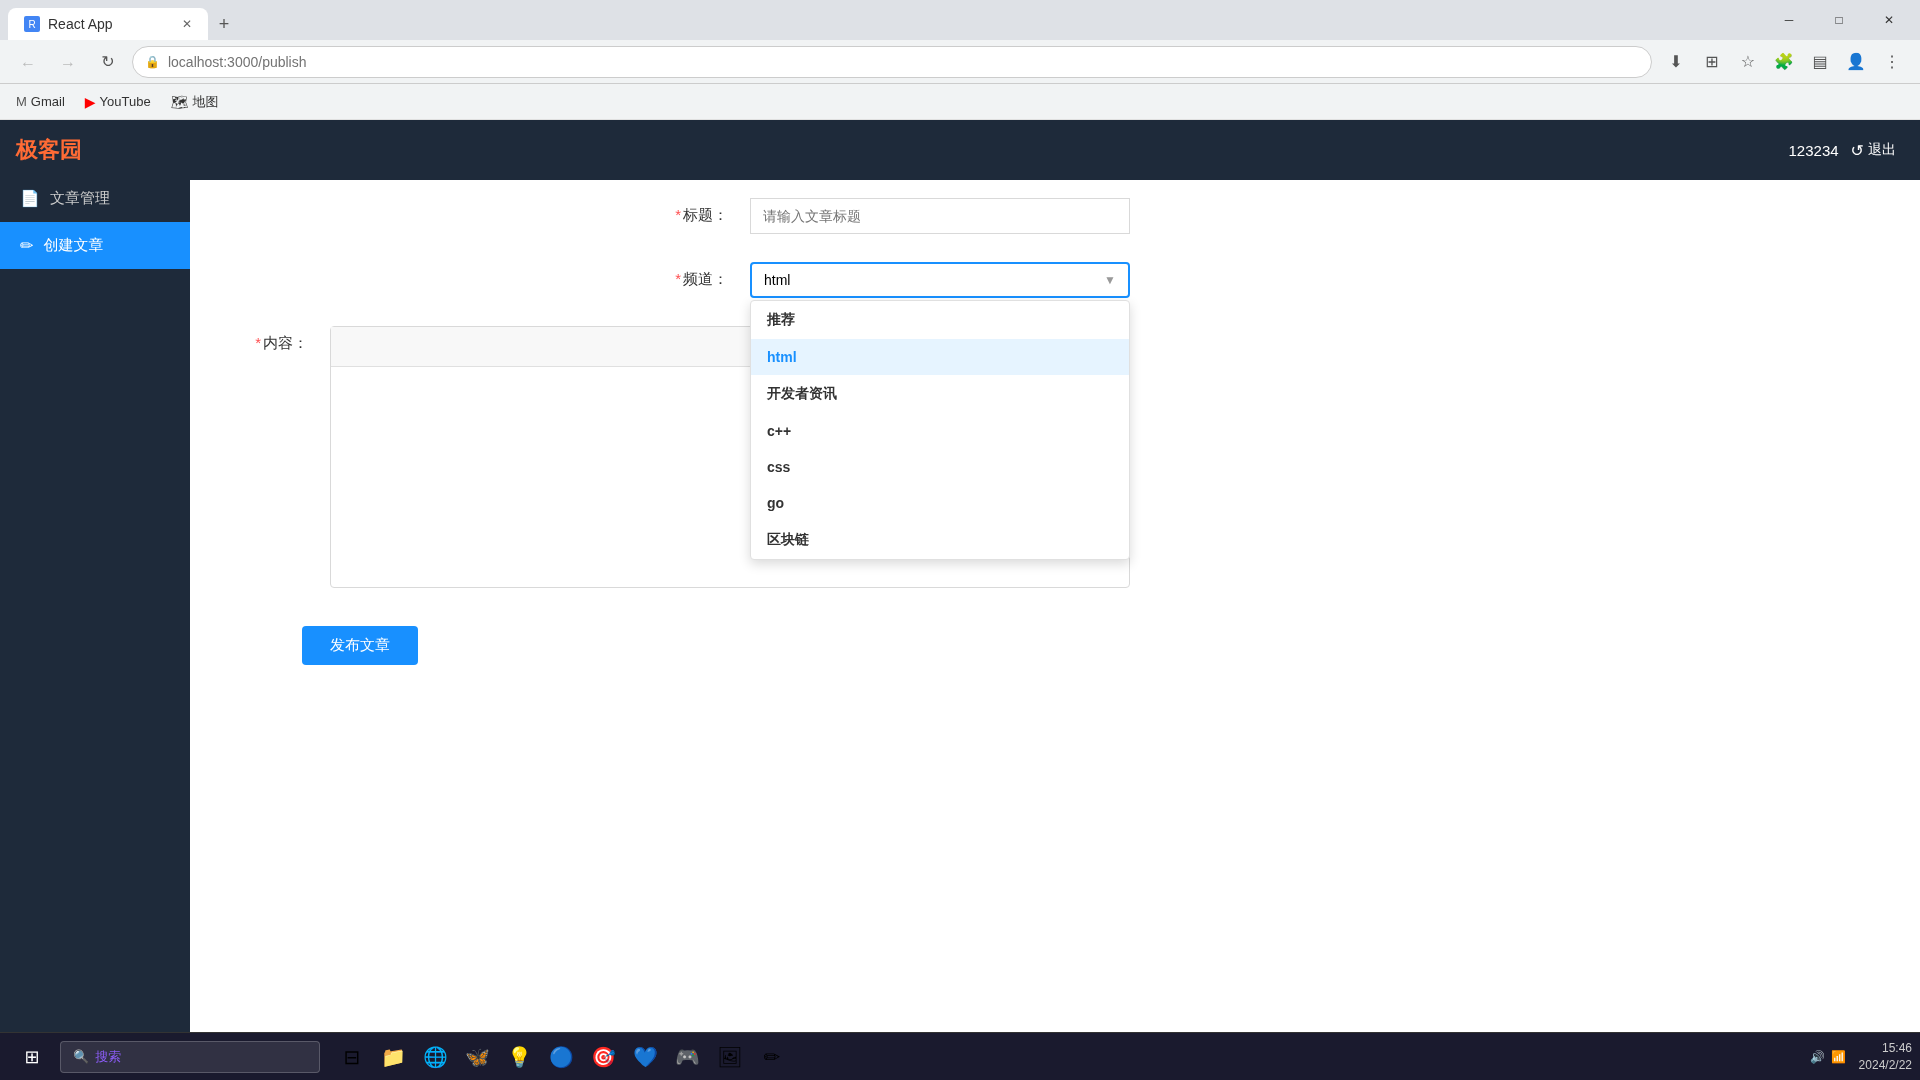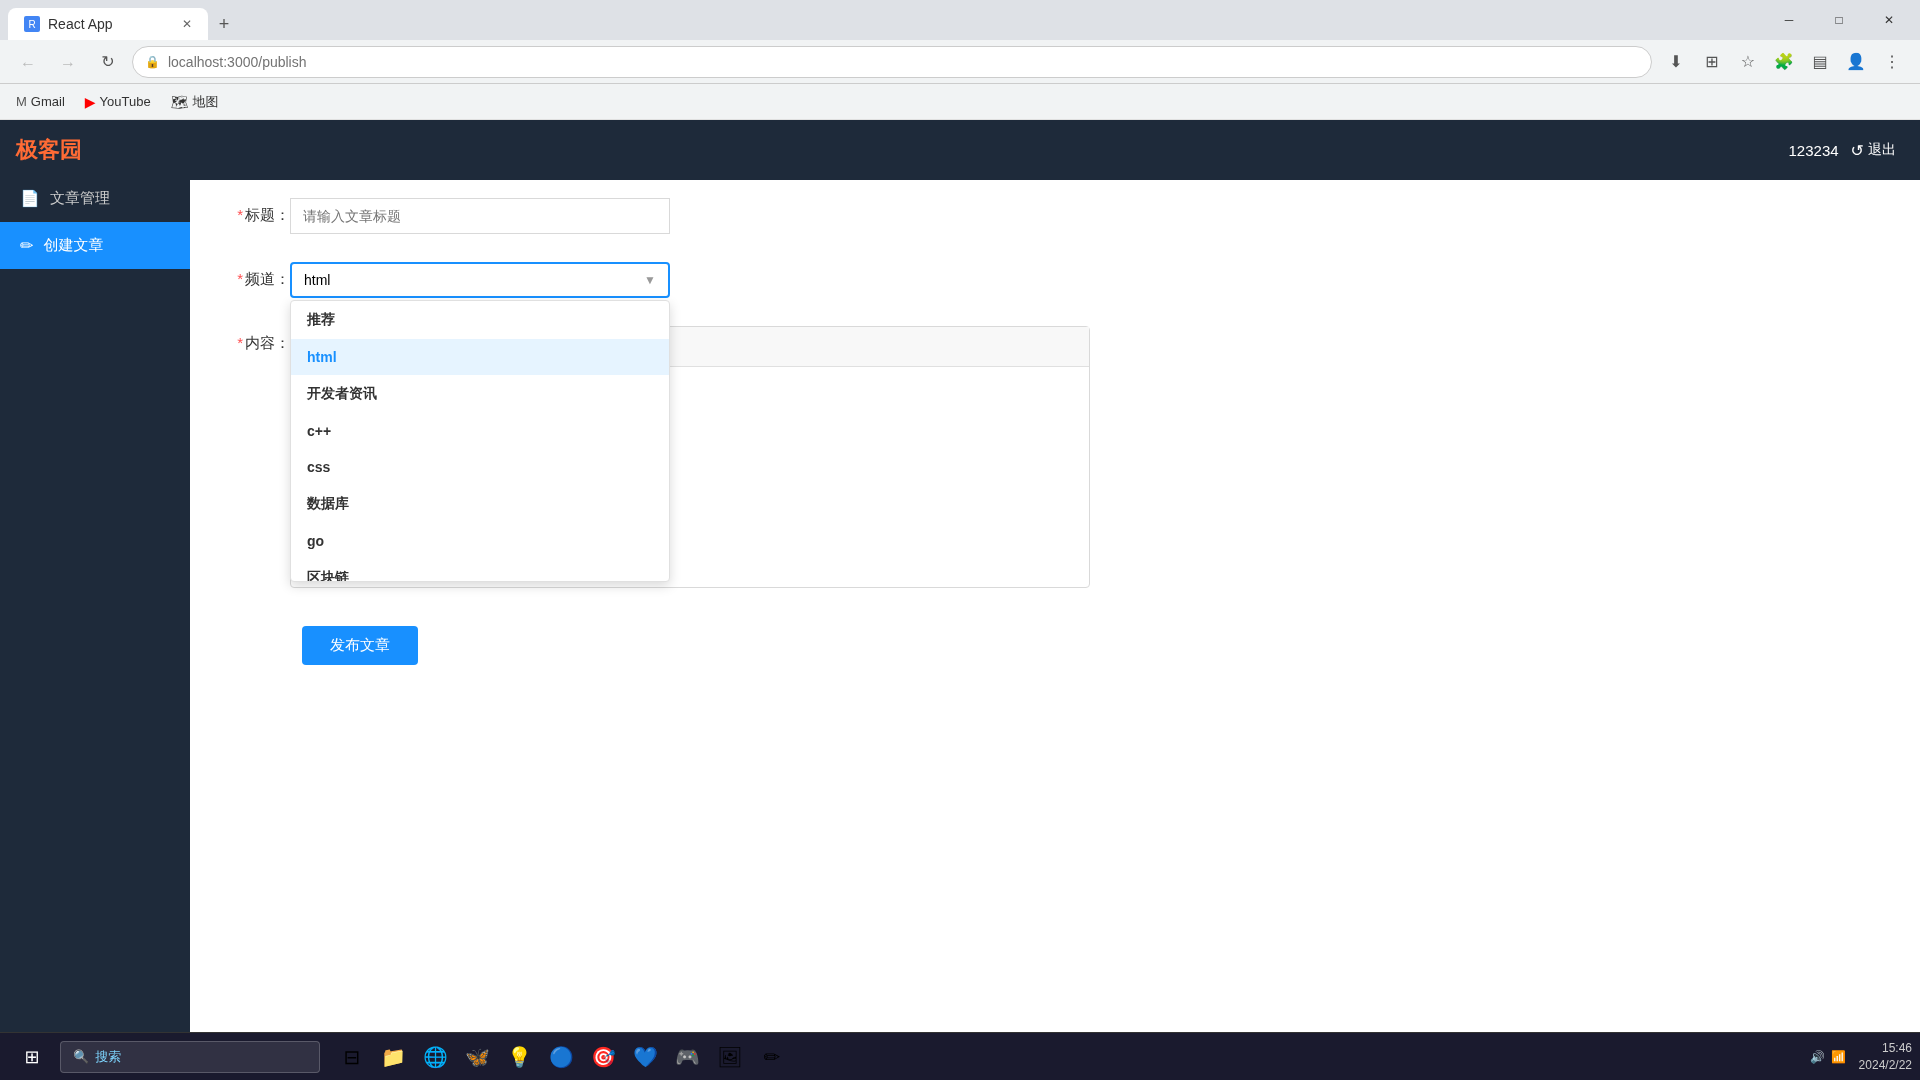--- a/index.html
+++ b/index.html
@@ -51,21 +51,21 @@
     .content-area { background: white; margin: 0; min-height: 100%; padding: 30px 40px; }
 
     
     .breadcrumb { display: flex; align-items: center; gap: 8px; font-size: 14px; color: #666; margin-bottom: 30px; }
     .breadcrumb-link { color: #333; cursor: pointer; }
     .breadcrumb-sep { color: #999; }
     .breadcrumb-current { color: #333; }
 
     
     .publish-form { max-width: 900px; }
-    .form-group { display: flex; align-items: flex-start; margin-bottom: 28px; gap: 0; }
+    .form-group { display: flex; align-items: flex-start; margin-bottom: 28px; gap: 22px; justify-content: flex-end; }
     .form-label { font-size: 15px; color: #333; min-width: 60px; text-align: right; padding-top: 8px; }
     .form-label .required { color: #ff4d4f; margin-right: 2px; }
     .form-input { flex: 1; max-width: 380px; height: 36px; border: 1px solid #d9d9d9; border-radius: 0; padding: 0 12px; font-size: 14px; outline: none; }
 
     
     .select-wrapper { position: relative; flex: 1; max-width: 380px; }
     .select-display { width: 100%; height: 36px; border: 2px solid #1890ff; border-radius: 4px; padding: 0 12px; font-size: 14px; background: white; display: flex; align-items: center; justify-content: space-between; cursor: pointer; }
     .select-arrow { color: #999; font-size: 12px; }
     .dropdown-menu { position: absolute; top: 38px; left: 0; width: 100%; background: white; border: 1px solid #e0e0e0; border-radius: 4px; box-shadow: 0 4px 12px rgba(0,0,0,0.15); z-index: 1000; overflow: hidden; font-weight: bold; }
     .dropdown-item { padding: 10px 16px; font-size: 14px; color: #333; cursor: pointer; }
@@ -82,21 +82,21 @@
 
     
     .submit-btn { background: #1890ff; color: white; border: none; border-radius: 4px; padding: 10px 28px; font-size: 15px; cursor: pointer; margin-top: 10px; }
 
     
     .taskbar { position: absolute; bottom: 0; left: 0; width: 100%; height: 48px; background: #1a1a2e; display: flex; align-items: center; padding: 0 8px; gap: 4px; border-top: 1px solid #333; }
     .taskbar-start { width: 48px; height: 36px; display: flex; align-items: center; justify-content: center; border-radius: 4px; cursor: pointer; }
     .start-icon { font-size: 18px; color: white; }
     .taskbar-search { display: flex; align-items: center; gap: 6px; background: rgba(255,255,255,0.1); border: 1px solid rgba(255,255,255,0.2); border-radius: 4px; height: 32px; padding: 0 12px; min-width: 260px; cursor: text; }
     .taskbar-search-icon { color: #aaa; font-size: 13px; }
-    .taskbar-search-text { font-size: 13px; color: #7dd3fc; }
+    .taskbar-search-text { font-size: 13px; color: #8b5cf6; }
     .taskbar-apps { display: flex; align-items: center; gap: 2px; margin-left: 8px; }
     .taskbar-app { width: 40px; height: 40px; display: flex; align-items: center; justify-content: center; border-radius: 4px; cursor: pointer; font-size: 20px; }
     .taskbar-right { margin-left: auto; display: flex; align-items: center; gap: 12px; color: #ccc; font-size: 12px; }
     .taskbar-time { text-align: right; line-height: 1.4; }
     .taskbar-sys-icons { display: flex; align-items: center; gap: 6px; }
 
     .layout-body { display: flex; height: calc(1080px - 120px - 48px); }
   </style>
 </head>
 <body>
@@ -216,21 +216,20 @@
               <span class="select-arrow">▼</span>
             </div>
 
             <div class="dropdown-menu">
               <div class="dropdown-scroll">
                 <div class="dropdown-item">推荐</div>
                 <div class="dropdown-item selected">html</div>
                 <div class="dropdown-item">开发者资讯</div>
                 <div class="dropdown-item">c++</div>
                 <div class="dropdown-item">css</div>
-                <div class="dropdown-item">数据库</div>
                 <div class="dropdown-item">go</div>
                 <div class="dropdown-item">区块链</div>
               </div>
             </div>
           </div>
         </div>
 
         <div class="form-group" style="align-items: flex-start;">
           <div class="form-label" style="padding-top: 8px;">
             <span class="required">*</span><span>内容：</span>

